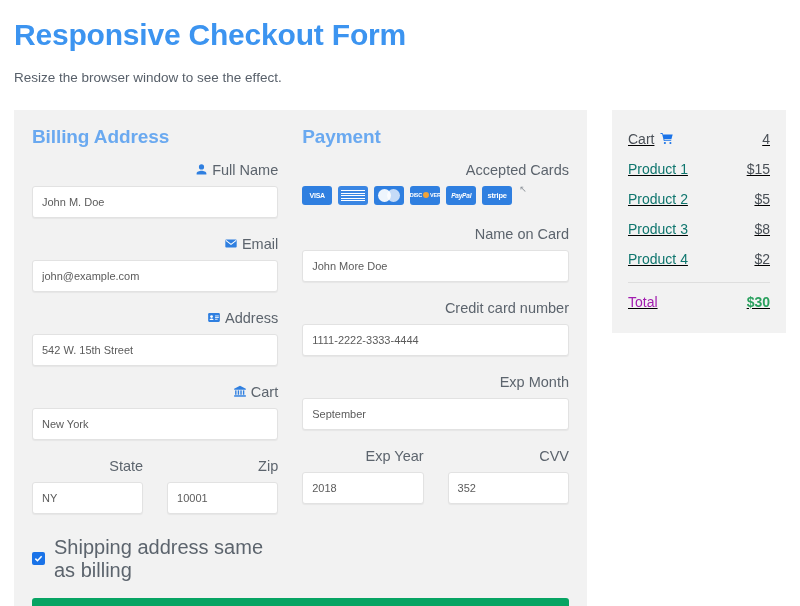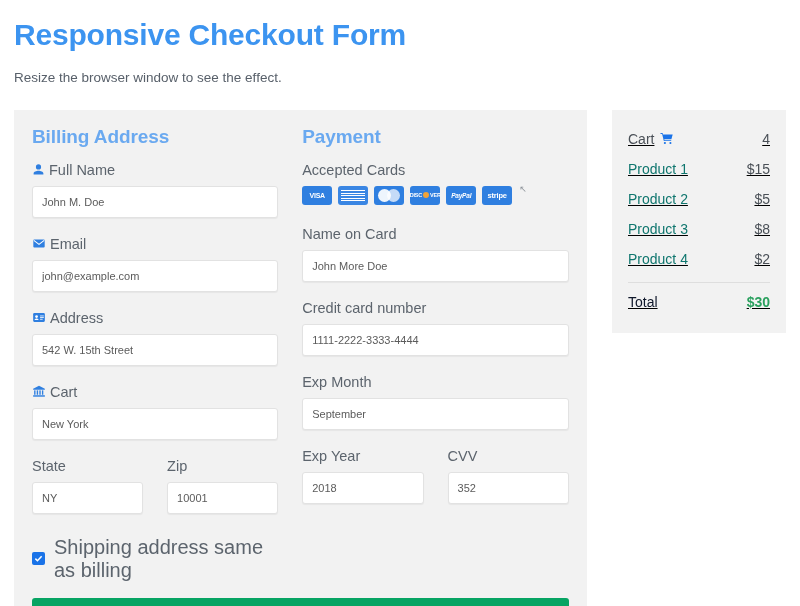--- a/index.html
+++ b/index.html
@@ -63,20 +63,21 @@
   }
 
   .field-label {
     display: flex;
     align-items: center;
     gap: 4px;
     font-size: 14.5px;
     color: #5c646d;
     margin-bottom: 8px;
     margin-top: 18px;
+    justify-content: flex-end;
   }
   .field-label.first { margin-top: 0; }
   .field-label .lbl-text { display: inline-block; }
 
   .text-input {
     display: block;
     width: 100%;
     box-sizing: border-box;
     height: 32px;
     background: #ffffff;
@@ -207,21 +208,21 @@
     gap: 6px;
   }
   .cart-header .cart-count { color: #4a5057; }
   .cart-line.product .name { color: #0f766e; }
   .cart-line.product .price { color: #4a5057; }
   .cart-divider {
     border: none;
     border-top: 1px solid #dedede;
     margin: 8px 0 4px 0;
   }
-  .cart-total .name { color: #0f172a; }
+  .cart-total .name { color: #a21caf; }
   .cart-total .price { color: #2aa05e; font-weight: bold; }
 </style>
 </head>
 <body>
 
 <div class="page">
 
   <h1 class="page-title">Responsive Checkout Form</h1>
   <p class="page-subtitle">Resize the browser window to see the effect.</p>
 

